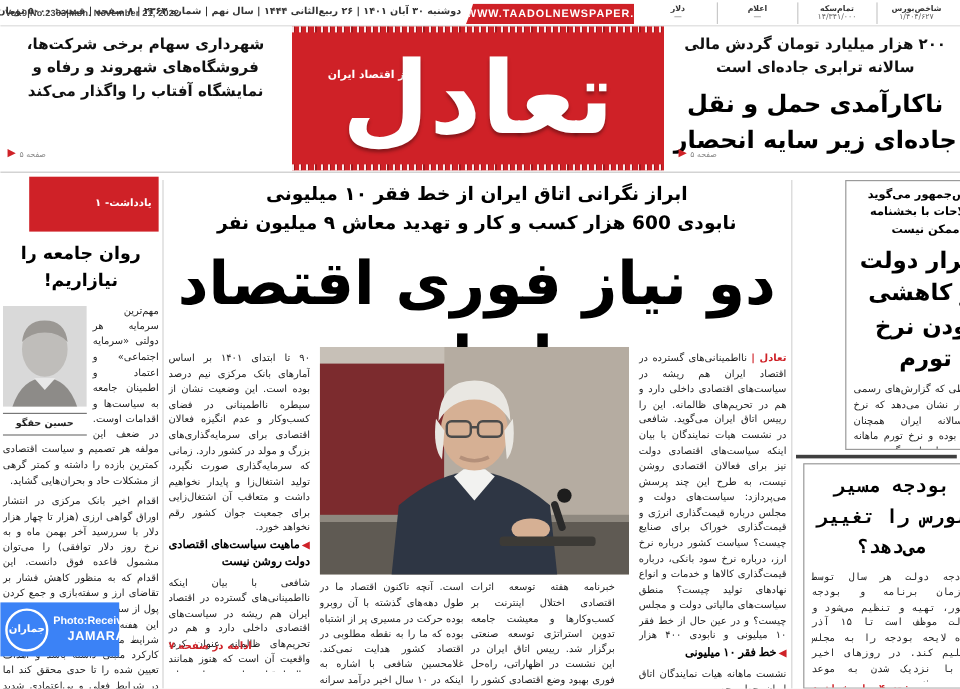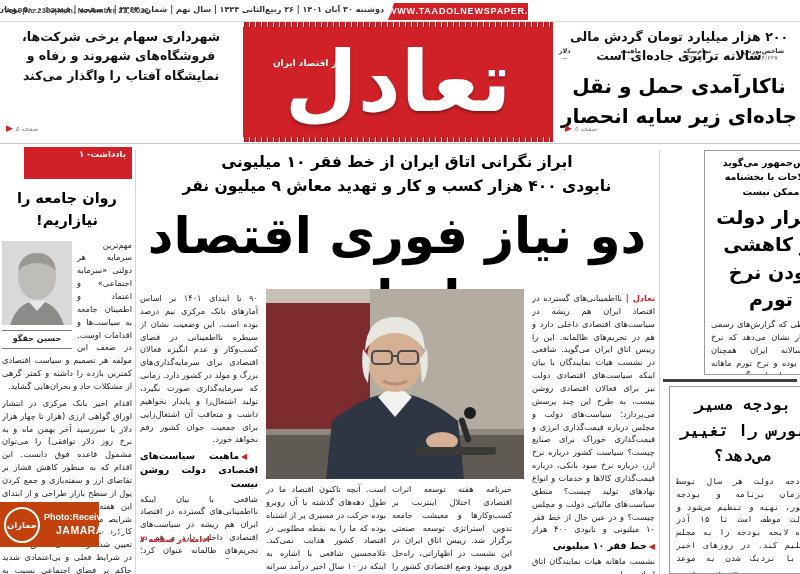--- a/index.html
+++ b/index.html
@@ -6,21 +6,21 @@
   #page{position:relative;width:800px;height:574px;background:#ffffff;overflow:hidden;
         font-family:"DejaVu Sans",sans-serif;direction:rtl;color:#1a1a1a;}
   .abs{position:absolute;}
   
   #en-date{left:4px;top:6px;font:700 7.5px "Liberation Sans",sans-serif;color:#444;direction:ltr;letter-spacing:.2px;}
   #fa-date{left:142px;top:5px;width:242px;font-size:8px;font-weight:700;color:#333;text-align:right;white-space:nowrap;}
   #url-strip{left:388px;top:3px;width:140px;height:17px;background:#cf2127;color:#fff;
              font:700 9px "Liberation Sans",sans-serif;letter-spacing:.8px;line-height:17px;text-align:center;
              direction:ltr;clip-path:polygon(6px 0,100% 0,100% 100%,0 100%,3px 55%);}
   #markets{left:532px;top:2px;width:264px;height:18px;display:flex;flex-direction:row;}
-  .mcell{flex:1;text-align:center;border-left:1px solid #c9c9c9;padding-top:1px;margin-top:44px;}
+  .mcell{flex:1;text-align:center;border-left:1px solid #c9c9c9;padding-top:1px;}
   .mcell:last-child{border-left:none;}
   .mlabel{font-size:6.5px;font-weight:700;color:#333;line-height:1.25;}
   .mvalue{font-size:6.5px;color:#666;line-height:1.2;}
   .hrule{background:#dcdcdc;height:1px;}
   
   .kicker{font-size:12.5px;font-weight:700;text-align:center;line-height:1.55;color:#111;}
   .band-headline{font-size:21px;font-weight:900;text-align:center;line-height:1.5;color:#000;margin-top:5px;}
   #tl-block{left:2px;top:27px;width:238px;}
   #tr-block{left:560px;top:27px;width:238px;}
   .pageref{display:flex;align-items:center;gap:3px;direction:ltr;}
@@ -35,42 +35,42 @@
   #logo{position:absolute;left:0;top:8px;width:100%;text-align:center;color:#fff;
         font-size:84px;font-weight:900;line-height:104px;text-shadow:0 2px 3px rgba(0,0,0,.35);}
   #tagline{position:absolute;left:12px;top:36px;width:110px;color:#fff;font-size:9px;font-weight:700;
            letter-spacing:1px;text-align:center;}
   
   #lead-k1{left:140px;top:153px;width:514px;text-align:center;font-size:15.5px;font-weight:800;color:#000;}
   #lead-k2{left:140px;top:177px;width:514px;text-align:center;font-size:15.5px;font-weight:800;color:#000;}
   #lead-headline{left:140px;top:205px;width:514px;text-align:center;font-size:50px;font-weight:900;color:#000;line-height:1.25;}
   .vrule{width:1px;background:#d5d5d5;}
   .bodytxt{font-size:8.3px;line-height:1.55;text-align:justify;color:#222;}
-  .subhead{font-size:9.5px;font-weight:800;color:#000;line-height:1.45;margin:3px 0 2px;}
+  .subhead{font-size:9.5px;font-weight:800;color:#000;line-height:1.45;margin:3px 0 2px;font-family:Liberation Serif, serif;}
   .subhead .tri{color:#cf2127;font-size:8px;margin-left:2px;}
   .redlink{color:#cf2127;font-weight:800;}
   .contline{font-size:8.5px;text-align:left;margin-top:2px;}
   #col1{left:140px;top:292px;width:118px;height:268px;overflow:hidden;}
   #col1-cont{left:140px;top:532px;width:118px;}
   #photo{left:266px;top:289px;width:258px;height:190px;overflow:hidden;}
   #col2{left:266px;top:483px;width:120px;height:91px;overflow:hidden;}
   #col3{left:392px;top:483px;width:120px;height:91px;overflow:hidden;}
   #col4{left:532px;top:292px;width:123px;height:282px;}
   #col4-body{height:244px;overflow:hidden;}
   #col4 .lead-tag{color:#cf2127;font-weight:800;}
   
   #note{left:2px;top:147px;width:130px;height:427px;overflow:hidden;}
-  #note-label{background:#cf2127;color:#fff;font-size:8.5px;font-weight:700;height:32px;line-height:14px;
-              padding:0 6px;margin-left:22px;text-align:right;}
+  #note-label{background:#cf2127;color:#fff;font-size:8.5px;font-weight:700;height:14px;line-height:14px;
+              padding:16px 6px;margin-left:22px;text-align:right;}
   #note-headline{text-align:center;font-size:14.5px;font-weight:900;line-height:1.5;margin:9px 0 7px;color:#000;}
   #note-body p{margin:0 0 4px;}
   #author-box{float:left;width:70px;margin:2px 5px 2px 0;}
   #author-name{border-top:1px solid #777;border-bottom:1px solid #777;font-size:8px;font-weight:700;
                text-align:center;padding:2px 0;margin-top:2px;}
-  #credit-badge{left:0;top:502px;width:99px;height:45px;background:#c2410c;display:flex;align-items:center;
+  #credit-badge{left:0;top:502px;width:99px;height:45px;background:#3b82f6;display:flex;align-items:center;
                 gap:4px;padding:0 4px;box-sizing:border-box;direction:ltr;z-index:6;}
   #credit-logo{width:32px;height:32px;border:2px solid #fff;border-radius:50%;color:#fff;font-size:8.5px;
                font-weight:700;display:flex;align-items:center;justify-content:center;flex:0 0 auto;}
   .credit-l1{font:700 9px "Liberation Sans",sans-serif;color:#fff;display:block;line-height:1.3;}
   .credit-l2{font:700 10.5px "Liberation Sans",sans-serif;color:#fff;display:block;letter-spacing:.5px;line-height:1.3;margin-left:12px;}
   
   .rbox{border:1px solid #9a9a9a;box-sizing:border-box;padding:5px 6px;overflow:hidden;background:#fff;margin-left:41px;}
   #rbox1{left:663px;top:150px;width:134px;height:225px;}
   #rbox1-kicker{font-size:9.5px;font-weight:700;text-align:center;line-height:1.5;color:#000;}
   #rbox1-headline{font-size:19px;font-weight:900;text-align:center;line-height:1.45;color:#000;margin:5px 0 4px;}
@@ -91,21 +91,21 @@
   <div class="abs" id="markets">
     <div class="mcell">
       <div class="mlabel">شاخص‌بورس</div>
       <div class="mvalue">۱/۴۰۴/۶۲۷</div>
     </div>
     <div class="mcell">
       <div class="mlabel">تمام‌سکه</div>
       <div class="mvalue">۱۴/۳۴۱/۰۰۰</div>
     </div>
     <div class="mcell">
-      <div class="mlabel">ماهیت</div>
+      <div class="mlabel">اعلام</div>
       <div class="mvalue">—</div>
     </div>
     <div class="mcell">
       <div class="mlabel">دلار</div>
       <div class="mvalue">—</div>
     </div>
   </div>
   <div class="abs hrule" style="left:0;top:21px;width:800px;"></div>
 
   <div class="abs" id="tl-block">
@@ -128,21 +128,21 @@
   <div class="abs pageref" style="left:565px;top:124px;">
     <span class="tri">▶</span>
     <span class="ptxt">صفحه ۵</span>
   </div>
 
   <div class="abs hrule" style="left:0;top:143px;width:800px;background:#c9c9c9;"></div>
   <div class="abs vrule" style="left:135px;top:150px;height:424px;"></div>
   <div class="abs vrule" style="left:659px;top:150px;height:424px;"></div>
 
   <div class="abs" id="lead-k1">ابراز نگرانی اتاق ایران از خط فقر ۱۰ میلیونی</div>
-  <div class="abs" id="lead-k2">نابودی ۴۰۰ هزار کسب و کار و تهدید معاش ۹ میلیون نفر</div>
+  <div class="abs" id="lead-k2">نابودی 600 هزار کسب و کار و تهدید معاش ۹ میلیون نفر</div>
   <div class="abs" id="lead-headline">دو نیاز فوری اقتصاد ایران</div>
 
   <div class="abs bodytxt" id="col1">
     <p style="margin:0 0 3px;">۹۰ تا ابتدای ۱۴۰۱ بر اساس آمارهای بانک مرکزی نیم درصد بوده است. این وضعیت نشان از سیطره نااطمینانی در فضای کسب‌وکار و عدم انگیزه فعالان اقتصادی برای سرمایه‌گذاری‌های بزرگ و مولد در کشور دارد. زمانی که سرمایه‌گذاری صورت نگیرد، تولید اشتغال‌زا و پایدار نخواهیم داشت و متعاقب آن اشتغال‌زایی برای جمعیت جوان کشور رقم نخواهد خورد.</p>
     <div class="subhead"><span class="tri">◀</span><span>ماهیت سیاست‌های اقتصادی دولت روشن نیست</span></div>
     <p style="margin:0;">شافعی با بیان اینکه نااطمینانی‌های گسترده در اقتصاد ایران هم ریشه در سیاست‌های اقتصادی داخلی دارد و هم در تحریم‌های ظالمانه عنوان کرد: واقعیت آن است که هنوز همانند سال‌ها قبل، ماهیت سیاست‌های اقتصادی دولت نیز برای فعالان اقتصادی روشن نیست. سیاست‌های دولت و مجلس درباره قیمت‌گذاری انرژی و قیمت‌گذاری خوراک برای صنایع چیست؟ سیاست کشور درباره نرخ ارز، درباره نرخ سود بانکی، درباره قیمت‌گذاری کالاها و خدمات و انواع نهادهای تولید چیست؟ منطق سیاست‌های مالیاتی دولت و مجلس چیست؟ او گفت: وضعیت بورس به عنوان دماسنج اقتصاد در چند سال اخیر به‌وضوح نتیجه سردرگمی سیاست‌های اقتصادی و راهبردهای سیاسی کشور است.</p>
   </div>
   <div class="abs contline" id="col1-cont">
     <span class="redlink">ادامه در صفحه ۷</span>
   </div>

